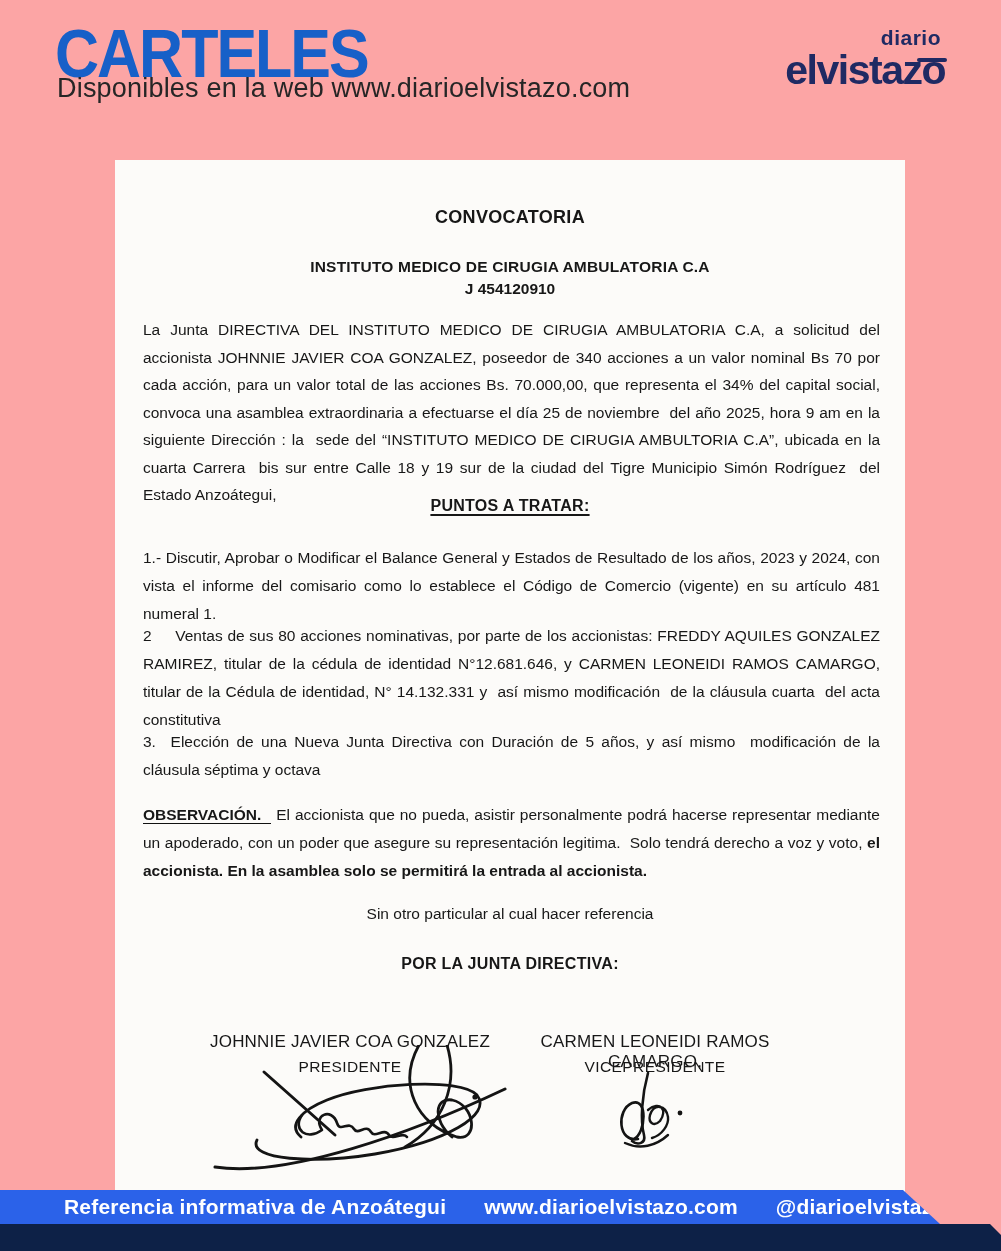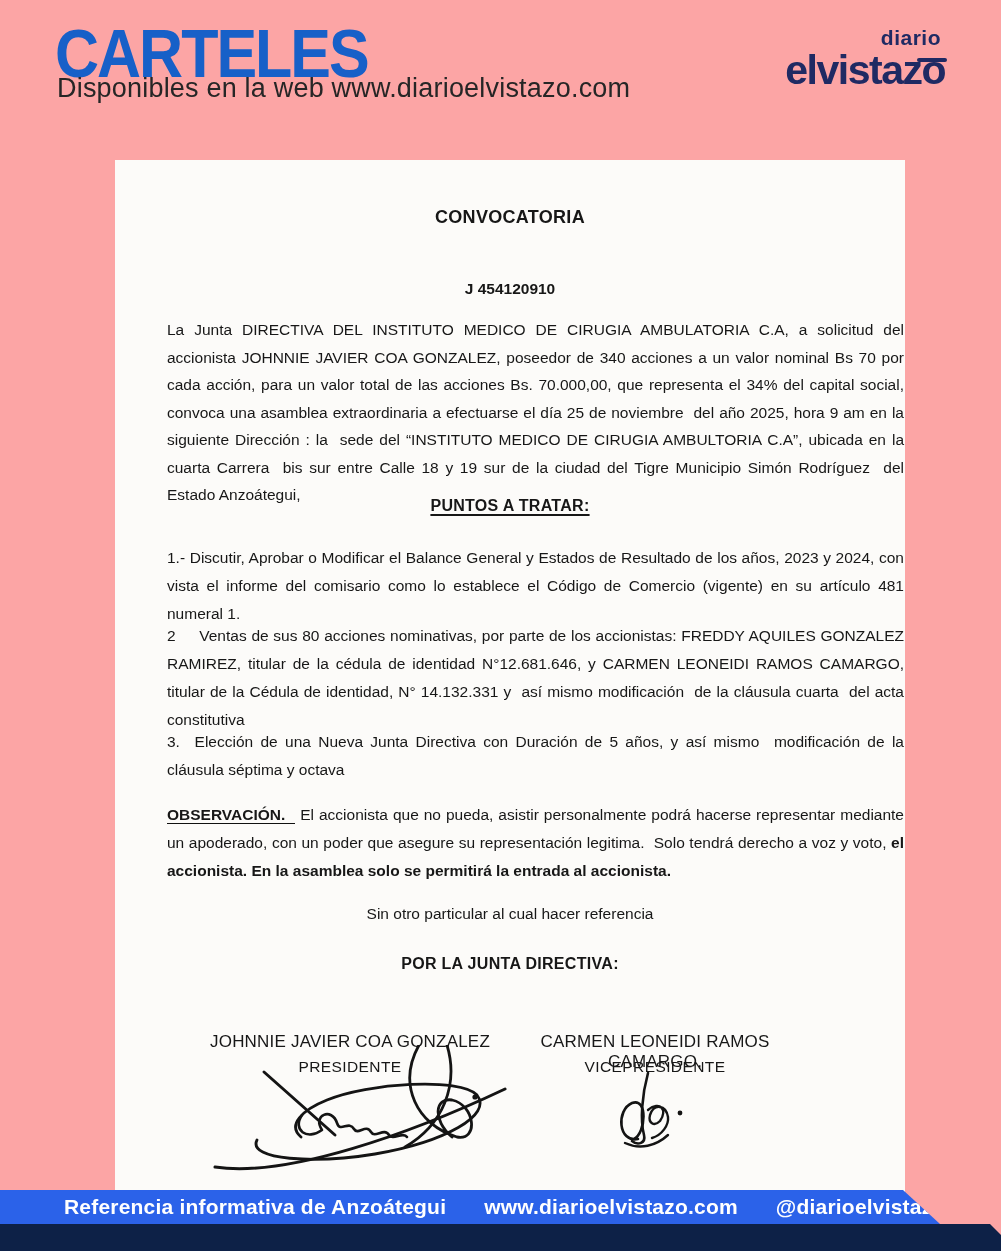--- a/index.html
+++ b/index.html
@@ -74,21 +74,20 @@
   .doc-center { width: 100%; text-align: center; }
   .doc-title { font-size: 18px; font-weight: bold; letter-spacing: 0.3px; }
   .doc-company { font-size: 15.5px; font-weight: bold; letter-spacing: 0.2px; }
   .doc-rif { font-size: 15.5px; font-weight: bold; }
   .doc-par {
     left: 28px; width: 737px;
     font-size: 15.5px;
     line-height: 27.5px;
     text-align: justify;
     white-space: pre-wrap;
-    margin-left: 24px;
   }
   .lh28 { line-height: 28px; }
   .agenda-heading {
     font-size: 16px; font-weight: bold;
     text-decoration: underline;
     text-underline-offset: 3px;
     text-decoration-thickness: 1.5px;
     letter-spacing: 0.3px;
   }
   .obs-label {
@@ -144,20 +143,21 @@
     <div class="logo">
       <span class="logo-top">diario</span>
       <span class="logo-main">elvistazo</span>
     </div>
   </div>
 
   <div class="doc">
 
     <div class="abs doc-center doc-title" style="top:47px">CONVOCATORIA</div>
 
+    <div class="abs doc-center doc-company" style="top:98px">INSTITUTO MEDICO DE CIRUGIA AMBULATORIA C.A</div>
 
     <div class="abs doc-center doc-rif" style="top:120px">J 454120910</div>
 
     <p class="abs doc-par" style="top:156px">La Junta DIRECTIVA DEL INSTITUTO MEDICO DE CIRUGIA AMBULATORIA C.A, a solicitud del accionista JOHNNIE JAVIER COA GONZALEZ, poseedor de 340 acciones a un valor nominal Bs 70 por cada acción, para un valor total de las acciones Bs. 70.000,00, que representa el 34% del capital social, convoca una asamblea extraordinaria a efectuarse el día 25 de noviembre  del año 2025, hora 9 am en la siguiente Dirección : la  sede del “INSTITUTO MEDICO DE CIRUGIA AMBULTORIA C.A”, ubicada en la cuarta Carrera  bis sur entre Calle 18 y 19 sur de la ciudad del Tigre Municipio Simón Rodríguez  del Estado Anzoátegui,</p>
 
     <div class="abs doc-center" style="top:337px">
       <span class="agenda-heading">PUNTOS A TRATAR:</span>
     </div>
 
     <p class="abs doc-par lh28" style="top:384px">1.- Discutir, Aprobar o Modificar el Balance General y Estados de Resultado de los años, 2023 y 2024, con vista el informe del comisario como lo establece el Código de Comercio (vigente) en su artículo 481 numeral 1.</p>

